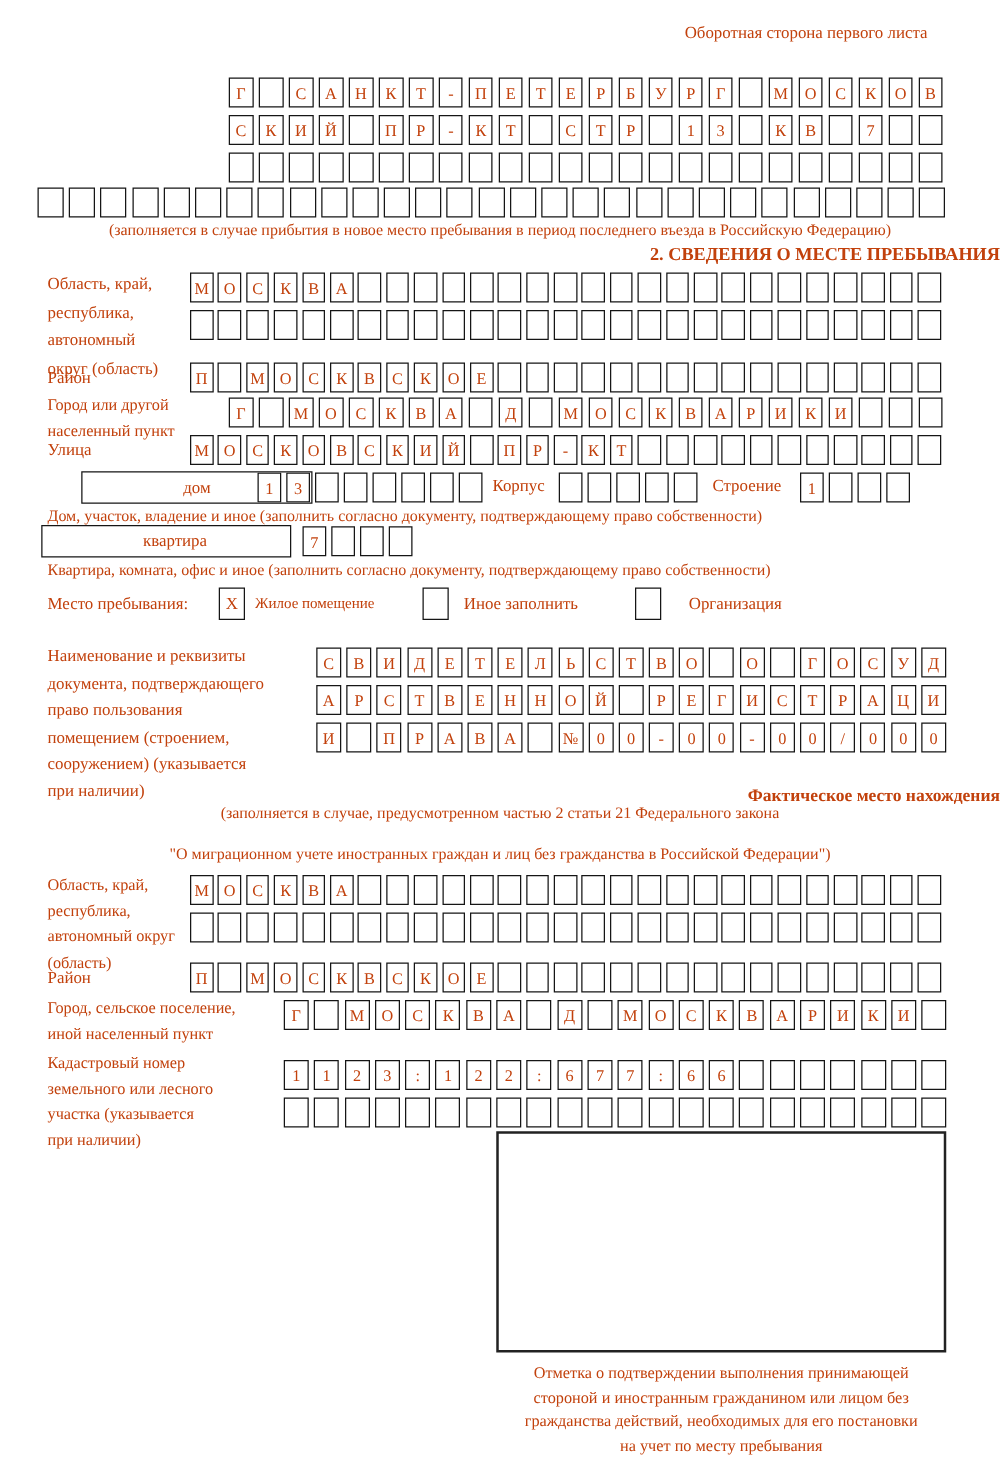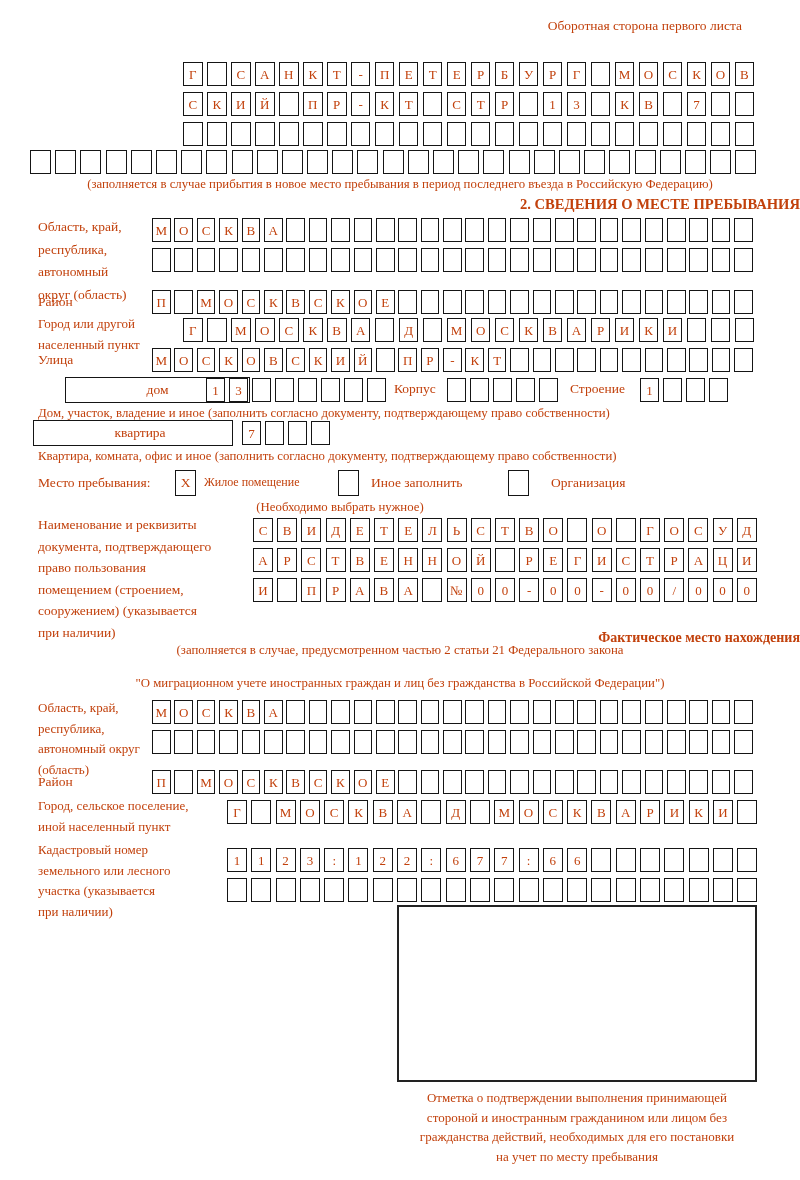--- a/index.html
+++ b/index.html
@@ -351,21 +351,20 @@
 
   <div class="abs caption-left" style="left:38px;top:449px;text-align:center;">Квартира, комната, офис и иное (заполнить согласно документу, подтверждающему право собственности)</div>
 
   <div class="abs" style="left:38px;top:475px;font-size:13.5px;">Место пребывания:</div>
   <div class="abs chk" style="left:175px;top:470px;">X</div>
   <div class="abs" style="left:204px;top:475px;font-size:12px;">Жилое помещение</div>
   <div class="abs chk" style="left:338px;top:470px;"></div>
   <div class="abs" style="left:371px;top:475px;font-size:13.5px;">Иное заполнить</div>
   <div class="abs chk" style="left:508px;top:470px;"></div>
   <div class="abs" style="left:551px;top:475px;font-size:13.5px;">Организация</div>
-  <div class="abs" style="left:180px;top:500px;width:320px;text-align:center;font-size:12.8px;">(Необходимо выбрать нужное)</div>
 
   <div class="abs lbl-tight" style="left:38px;top:514px;line-height:21.5px;">Наименование и реквизиты
 документа, подтверждающего
 право пользования
 помещением (строением,
 сооружением) (указывается
 при наличии)</div>
   <div class="boxrow r21g" style="left:253px;top:518px;">
       <span class="cell">С</span>
       <span class="cell">В</span>

